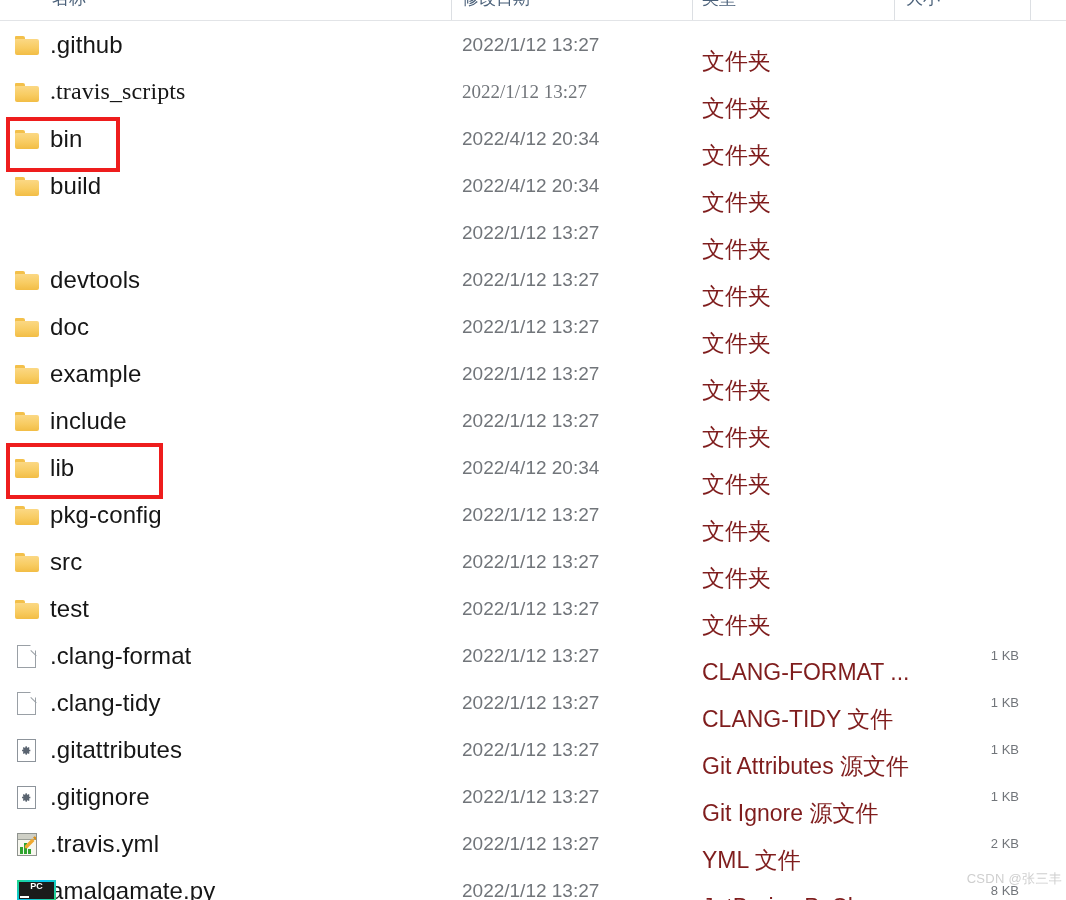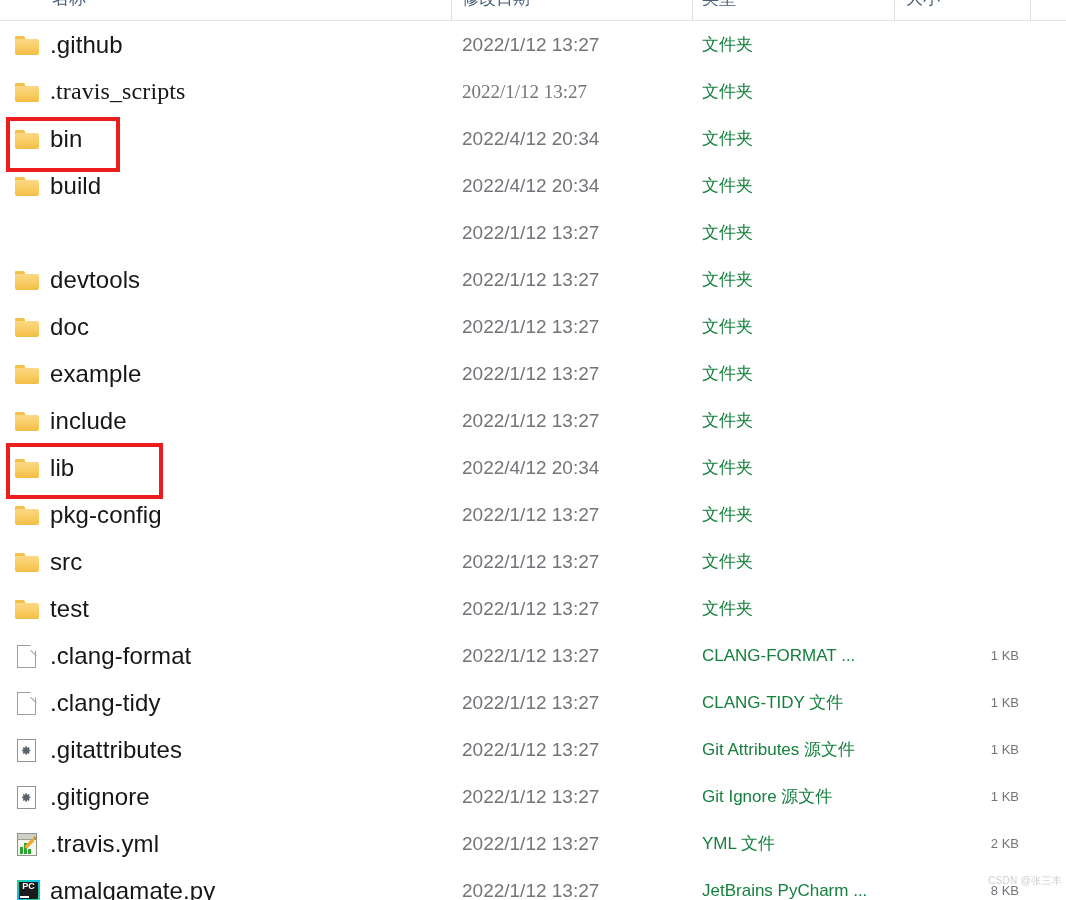--- a/index.html
+++ b/index.html
@@ -87,26 +87,26 @@
     height: 47px;
     display: flex;
     align-items: center;
     font-size: 19px;
     color: #71757a;
     white-space: nowrap;
   }
   .cell-type {
     position: absolute;
     left: 702px;
-    top: 0;
+    top: 17px;
     height: 47px;
     display: flex;
     align-items: center;
-    font-size: 17px;
-    color: #15803d;
+    font-size: 23px;
+    color: #7f1d1d;
     white-space: nowrap;
   }
   .cell-size {
     position: absolute;
     left: 894px;
     width: 125px;
     top: 0;
     height: 47px;
     display: flex;
     align-items: center;
@@ -235,21 +235,21 @@
     top: 1px;
     width: 15px;
     height: 15px;
   }
 
   
   .ic-pycharm {
     position: absolute;
     left: 3px;
     top: 2px;
-    width: 23px;
+    width: 39px;
     height: 21px;
     background: linear-gradient(135deg, #21d789 0%, #07c3f2 45%, #2bd57f 100%);
     box-sizing: border-box;
     overflow: hidden;
   }
   .ic-pycharm .inner {
     position: absolute;
     left: 2px;
     top: 2px;
     right: 2px;
@@ -283,21 +283,21 @@
     border: 4px solid #ee1d1d;
     box-sizing: border-box;
     pointer-events: none;
   }
 
   
   #watermark {
     position: absolute;
     right: 4px;
     bottom: 12px;
-    font-size: 10px;
+    font-size: 13px;
     color: #cfcfcf;
     white-space: nowrap;
     letter-spacing: 0.3px;
   }
 </style>
 </head>
 <body>
 
 <div id="header-row">
   <div class="hdr-cell" style="left:52px;">名称</div>

